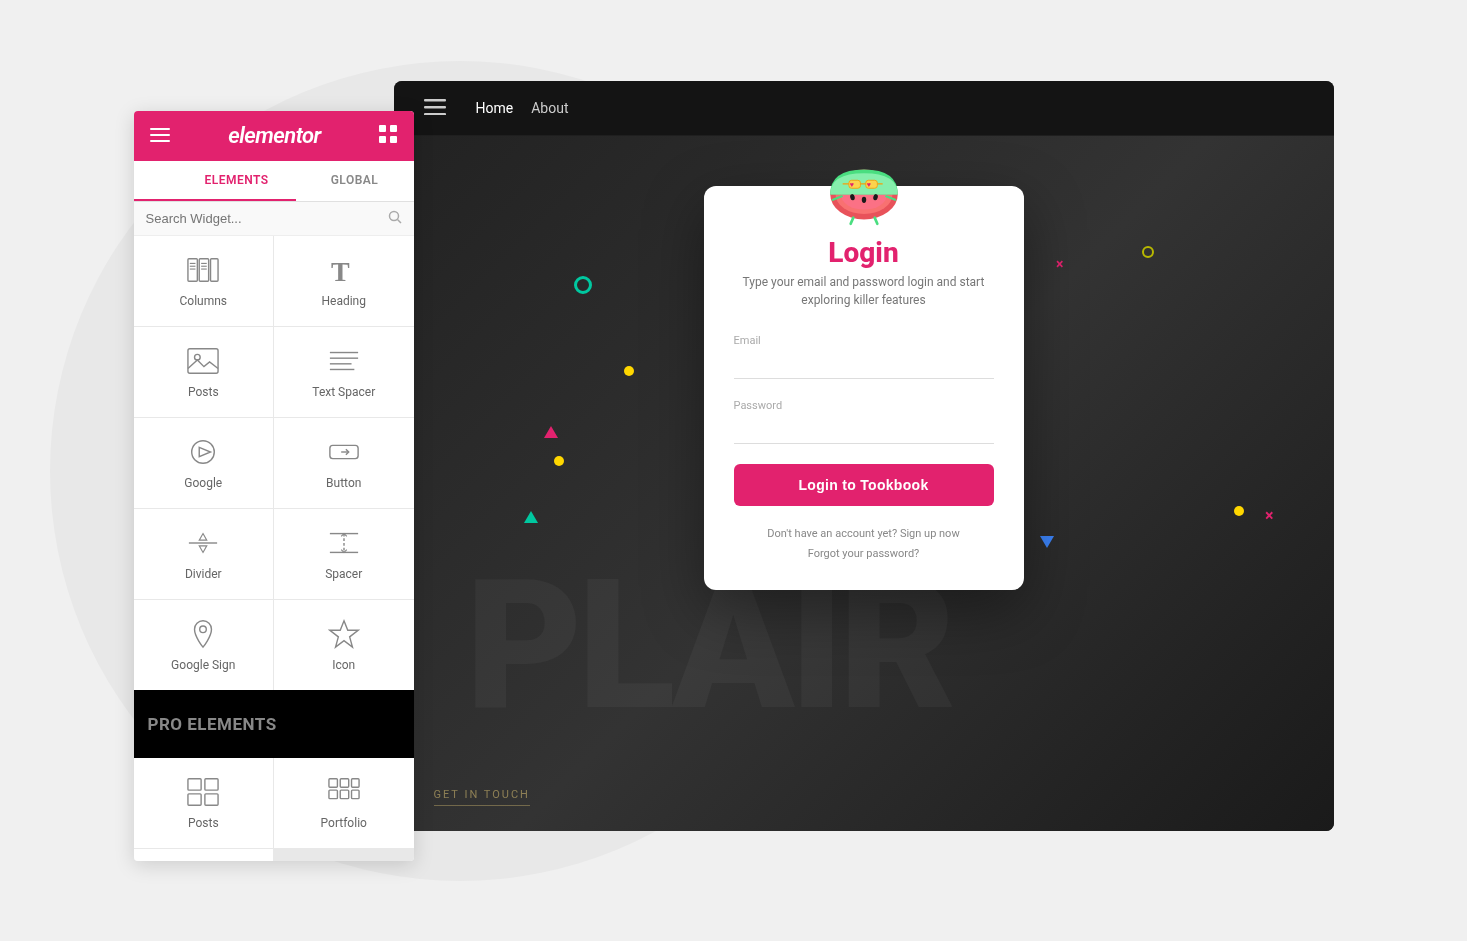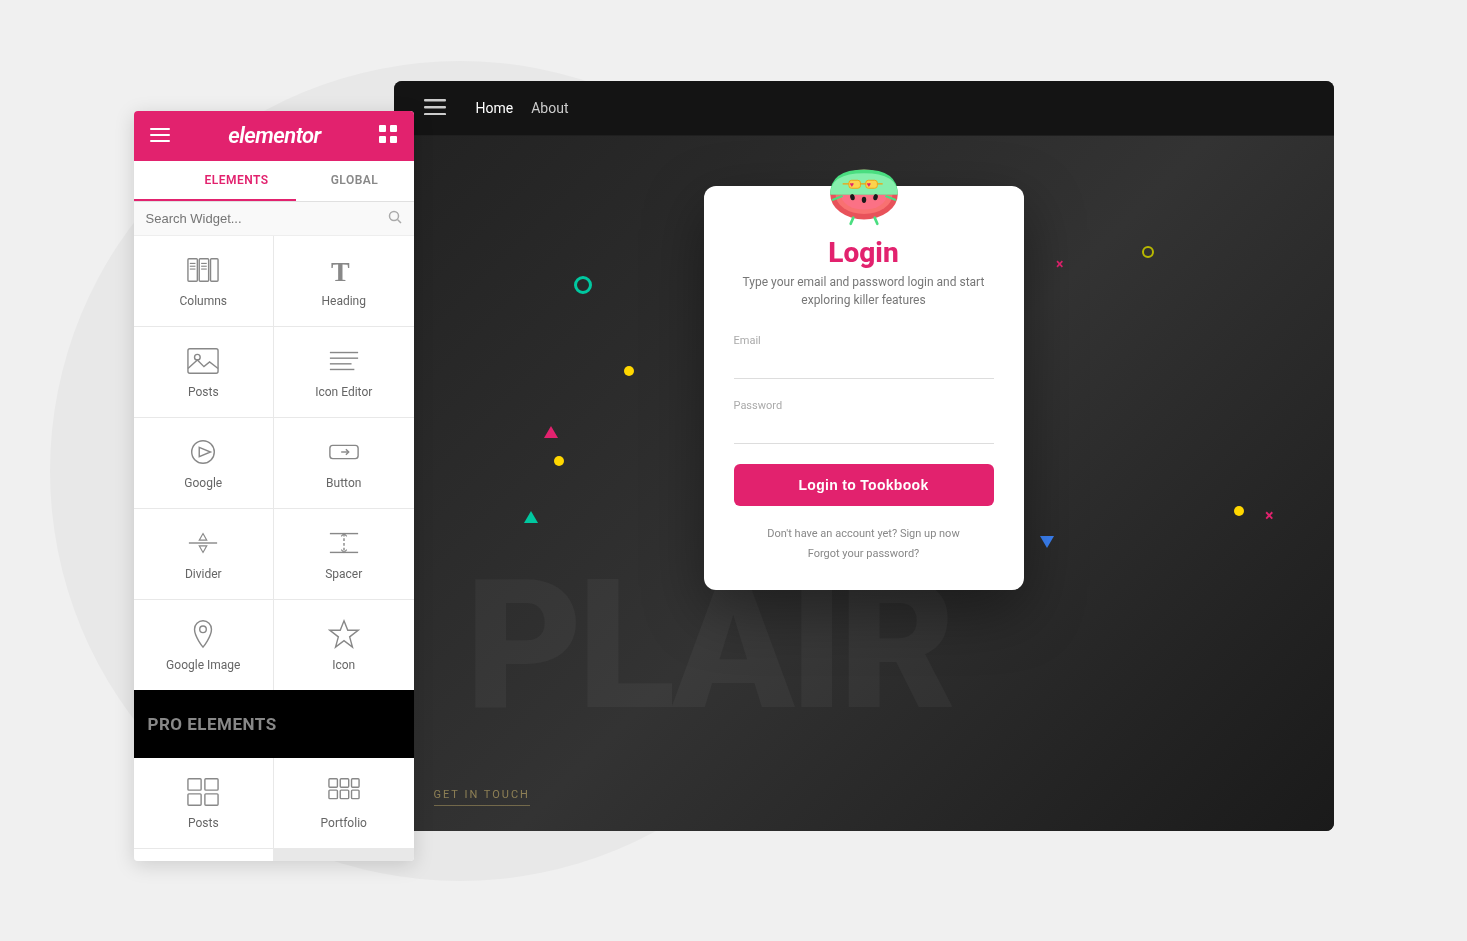--- a/index.html
+++ b/index.html
@@ -550,21 +550,21 @@
 
       <div class="widget-item">
         <div class="widget-icon">
           <svg class="icon-svg" viewBox="0 0 34 28">
             <line x1="2" y1="5" x2="32" y2="5" stroke="#888" stroke-width="1.5"></line>
             <line x1="2" y1="11" x2="32" y2="11" stroke="#888" stroke-width="1.5"></line>
             <line x1="2" y1="17" x2="25" y2="17" stroke="#888" stroke-width="1.5"></line>
             <line x1="2" y1="23" x2="28" y2="23" stroke="#888" stroke-width="1.5"></line>
           </svg>
         </div>
-        <span class="widget-label">Icon Editor</span>
+        <span class="widget-label">Text Spacer</span>
       </div>
 
       <div class="widget-item">
         <div class="widget-icon">
           <svg class="icon-svg" viewBox="0 0 34 28">
             <circle cx="17" cy="14" r="12" stroke="#888" stroke-width="1.5" fill="none"></circle>
             <polygon points="13,9 25,14 13,19" stroke="#888" stroke-width="1.5" fill="none"></polygon>
           </svg>
         </div>
         <span class="widget-label">Google</span>
@@ -605,21 +605,21 @@
         <span class="widget-label">Spacer</span>
       </div>
 
       <div class="widget-item">
         <div class="widget-icon">
           <svg class="icon-svg" viewBox="0 0 34 34">
             <path d="M17 3 C12 3 8 7 8 12 C8 20 17 31 17 31 C17 31 26 20 26 12 C26 7 22 3 17 3Z" stroke="#888" stroke-width="1.5" fill="none"></path>
             <circle cx="17" cy="12" r="3.5" stroke="#888" stroke-width="1.5" fill="none"></circle>
           </svg>
         </div>
-        <span class="widget-label">Google Image</span>
+        <span class="widget-label">Google Sign</span>
       </div>
 
       <div class="widget-item">
         <div class="widget-icon">
           <svg class="icon-svg" viewBox="0 0 34 34">
             <polygon points="17,3 21,13 32,13 23,20 26,31 17,24 8,31 11,20 2,13 13,13" stroke="#888" stroke-width="1.5" fill="none"></polygon>
           </svg>
         </div>
         <span class="widget-label">Icon</span>
       </div>

